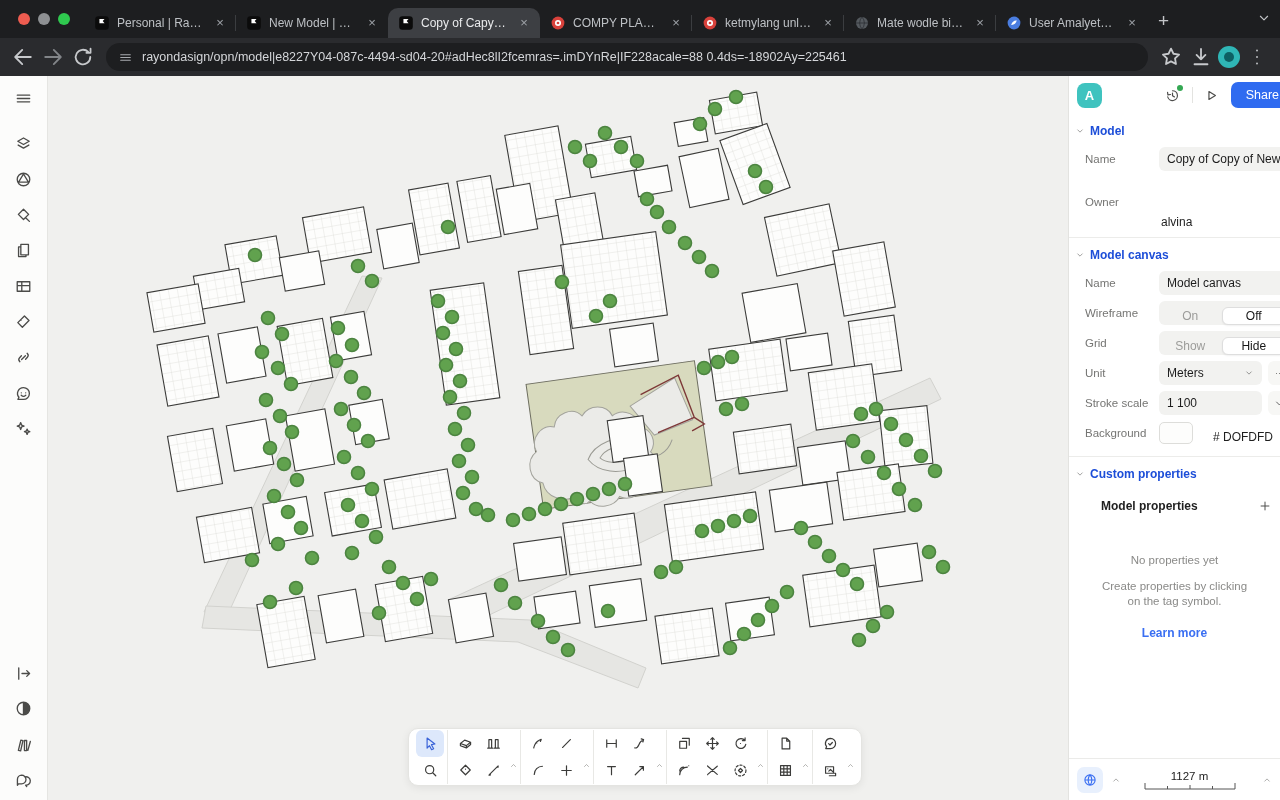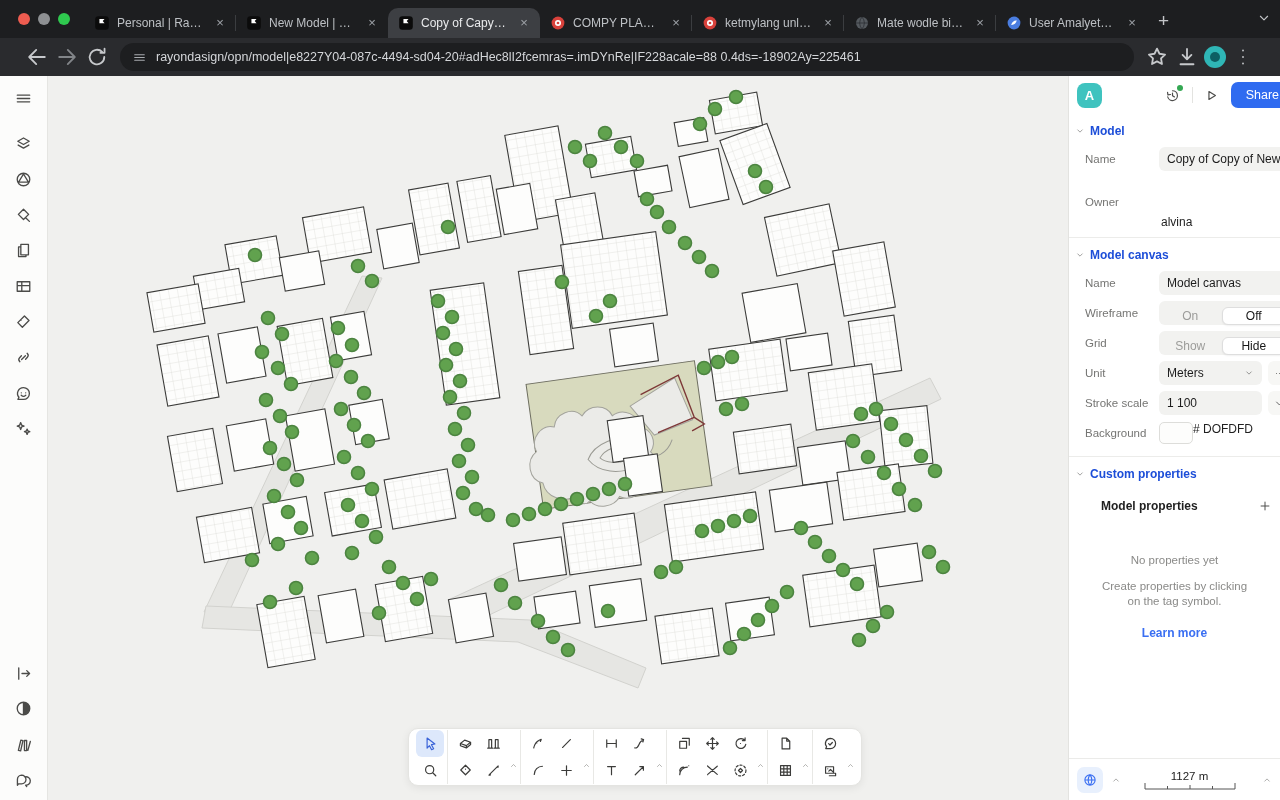--- a/index.html
+++ b/index.html
@@ -15,21 +15,21 @@
   .tab{height:30px;width:152px;border-radius:10px 10px 0 0;display:flex;align-items:center;
     gap:7px;padding:0 8px 0 10px;color:#bdc0c4;font-size:12px;position:relative;flex:0 0 auto;}
   .tab.active{background:#3d3f43;color:#eaebed;}
   .tab .title{flex:1;white-space:nowrap;overflow:hidden;text-overflow:ellipsis;}
   .tab .fav{width:16px;height:16px;flex:0 0 auto;}
   .tab .x{color:#9fa3a8;font-size:13px;width:16px;height:16px;line-height:16px;text-align:center;border-radius:50%;}
   .tab:not(.active)+.tab:not(.active)::before{content:"";position:absolute;left:-1px;top:7px;height:16px;width:1px;background:#3b3d40;}
   .newtab{color:#c3c5c8;font-size:19px;padding:0 12px 6px 10px;}
   .tabsearch{position:absolute;right:8px;top:10px;color:#c3c5c8;width:16px;height:16px;}
   .navbar{position:absolute;left:0;top:38px;width:1280px;height:38px;background:#2a2b2e;
-    display:flex;align-items:center;padding:0 24px;gap:4px;}
+    display:flex;align-items:center;padding:0 10px;gap:4px;}
   .navbtn{width:26px;height:26px;color:#c7c9cc;display:flex;align-items:center;justify-content:center;}
   .navbtn.dim{color:#828589;}
   .urlpill{flex:1;height:28px;background:#1d1e20;border-radius:14px;display:flex;align-items:center;
     padding:0 12px;gap:9px;color:#d4d6d9;font-size:12.5px;margin:0 6px;overflow:hidden;white-space:nowrap;}
   .urlpill .ic{width:15px;height:15px;color:#a8abaf;flex:0 0 auto;}
   .avatar-br{width:22px;height:22px;border-radius:50%;background:#2fb6b6;display:flex;align-items:center;justify-content:center;}
   .avatar-br i{width:10px;height:10px;border-radius:50%;background:#0d5f63;display:block;}
 
   
   .app{position:absolute;left:0;top:76px;width:1280px;height:724px;background:#f0f0ee;}
@@ -78,21 +78,21 @@
   .layerbar{width:3px;height:12px;border-radius:2px;background:#c873b4;flex:0 0 auto;}
   .pvalue{padding-left:2px;margin-top:41px;}
   .seg{height:24px;background:#f2f2f0;border-radius:6px;display:flex;margin-right:-6px;}
   .seg div{flex:1;display:flex;align-items:center;justify-content:center;color:#9c9c9a;font-size:12px;border-radius:6px;margin-top:6px;}
   .seg .on{background:#fff;border:1px solid #dedede;color:#161616;font-weight:500;box-shadow:0 1px 2px rgba(0,0,0,.06);}
   .unitrow{display:flex;align-items:center;gap:6px;margin-right:-10px;}
   .unitrow .pfield{flex:1;margin-right:0;}
   .mini{width:22px;height:24px;background:#f7f7f5;border-radius:6px;display:flex;align-items:center;justify-content:center;color:#555;flex:0 0 auto;}
   .mini .ic{width:13px;height:13px;}
   .swatch{width:34px;height:22px;border:1px solid #ddddda;border-radius:5px;background:#fdfdfc;flex:0 0 auto;}
-  .bgrow{display:flex;align-items:flex-start;gap:0;}
+  .bgrow{display:flex;align-items:flex-end;gap:20px;}
   .hr{height:1px;background:#ececea;margin:8px 0 0 0;}
   .mprops{display:flex;padding:12px 8px 4px 32px;font-weight:700;}
   .mprops .plus{margin-left:auto;width:14px;height:14px;color:#4c4c4a;}
   .empty{width:150px;margin:36px auto 0;text-align:center;color:#8a8a88;font-size:11.5px;line-height:1.35;}
   .empty .l1{margin-bottom:10px;}
   .learn{display:block;text-align:center;margin-top:16px;color:#3a6ff2;font-weight:600;font-size:12px;}
   .pfoot{position:absolute;left:0;right:0;bottom:0;height:42px;border-top:1px solid #ebebe9;background:#fff;
     display:flex;align-items:center;padding:16px 8px;}
   .globeb{width:26px;height:26px;border-radius:7px;background:#e8f0fd;color:#3a6ff2;display:flex;align-items:center;justify-content:center;}
   .globeb .ic{width:16px;height:16px;}

